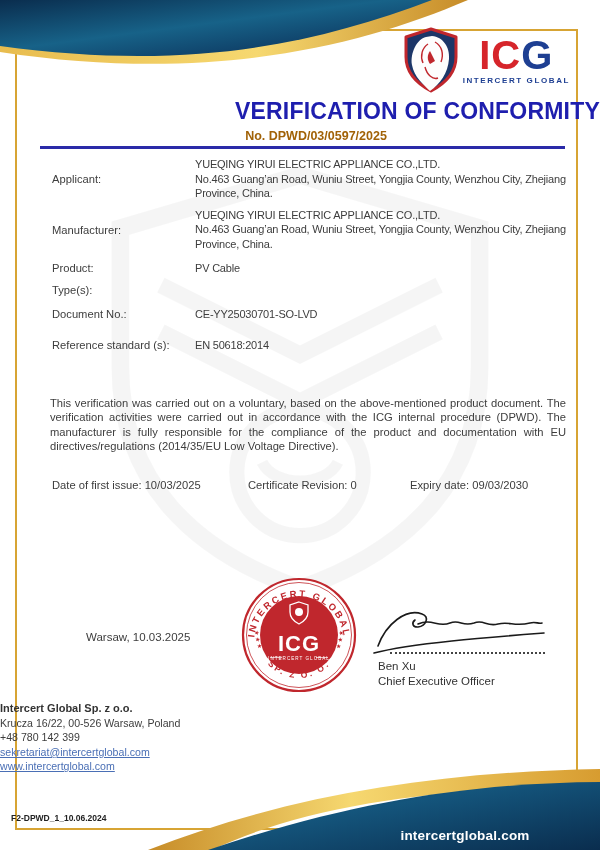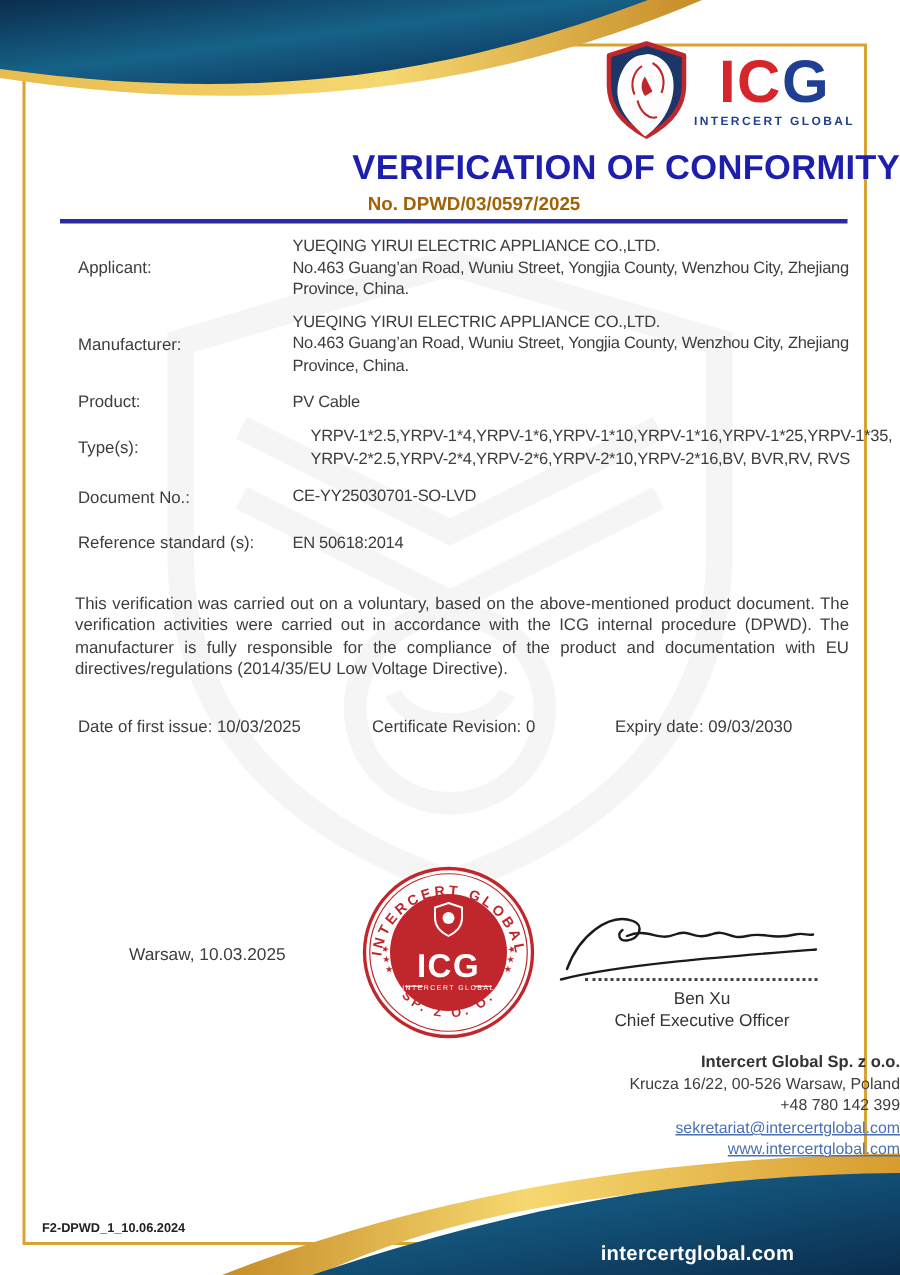--- a/index.html
+++ b/index.html
@@ -38,28 +38,28 @@
   .statement{position:absolute;top:396px;left:50px;width:516px;z-index:4;
              font-size:11.2px;line-height:14.4px;text-align:justify;color:#3d3d3d;}
   .dates{position:absolute;top:479px;left:52px;width:516px;display:flex;z-index:4;
          font-size:11.2px;color:#3d3d3d;}
   .d1{flex:0 0 196px;}.d2{flex:0 0 162px;}
   
   .placedate{position:absolute;top:631px;left:86px;font-size:11.5px;z-index:4;color:#3d3d3d;}
   .seal{position:absolute;top:576px;left:240px;z-index:4;}
   .sig{position:absolute;top:596px;left:372px;z-index:4;}
   .sigline{position:absolute;top:652px;left:390px;width:155px;border-top:2px dotted #444;z-index:4;}
-  .signer{position:absolute;top:659px;left:378px;width:180px;text-align:center;z-index:4;
+  .signer{position:absolute;top:659px;left:378px;width:180px;z-index:4;
           font-size:11.5px;line-height:14.5px;color:#333;}
   
-  .footer{position:absolute;top:701px;left:0;width:100%;text-align:right;z-index:4;
+  .footer{position:absolute;top:701px;left:0;width:100%;text-align:left;z-index:4;
           font-size:10.6px;line-height:14.6px;color:#3d3d3d;}
   .footer .co{font-weight:700;font-size:11px;color:#333;}
   .flink{color:#4a6fb5;text-decoration:underline;display:inline-block;}
-  .formcode{position:absolute;top:813px;left:28px;font-size:8.5px;font-weight:700;color:#222;z-index:4;}
+  .formcode{position:absolute;top:813px;left:11px;font-size:8.5px;font-weight:700;color:#222;z-index:4;}
   .banner{position:absolute;top:818px;left:375px;width:180px;text-align:center;z-index:5;
           font-size:13.5px;font-weight:700;color:#ffffff;letter-spacing:0.2px;margin-top:10px;}
 </style>
 </head>
 <body>
 
 <div class="page">
 
   <svg class="watermark" width="380" height="430" viewBox="0 0 300 340">
     <path d="M150,8 L292,50 V160 C292,250 235,305 150,335 C65,305 8,250 8,160 V50 Z" fill="none" stroke="#555" stroke-width="14"></path>
@@ -144,24 +144,20 @@
       </div>
     </div>
     <div class="frow r2">
       <div class="flabel">Product:</div>
       <div class="fvalue">
         <div>PV Cable</div>
       </div>
     </div>
     <div class="frow r3">
       <div class="flabel">Type(s):</div>
-      <div class="fvalue">
-        <div>YRPV-1*2.5,YRPV-1*4,YRPV-1*6,YRPV-1*10,YRPV-1*16,YRPV-1*25,YRPV-1*35,</div>
-        <div>YRPV-2*2.5,YRPV-2*4,YRPV-2*6,YRPV-2*10,YRPV-2*16,BV, BVR,RV, RVS</div>
-      </div>
     </div>
     <div class="frow r4">
       <div class="flabel">Document No.:</div>
       <div class="fvalue">
         <div>CE-YY25030701-SO-LVD</div>
       </div>
     </div>
     <div class="frow r5">
       <div class="flabel">Reference standard (s):</div>
       <div class="fvalue">

